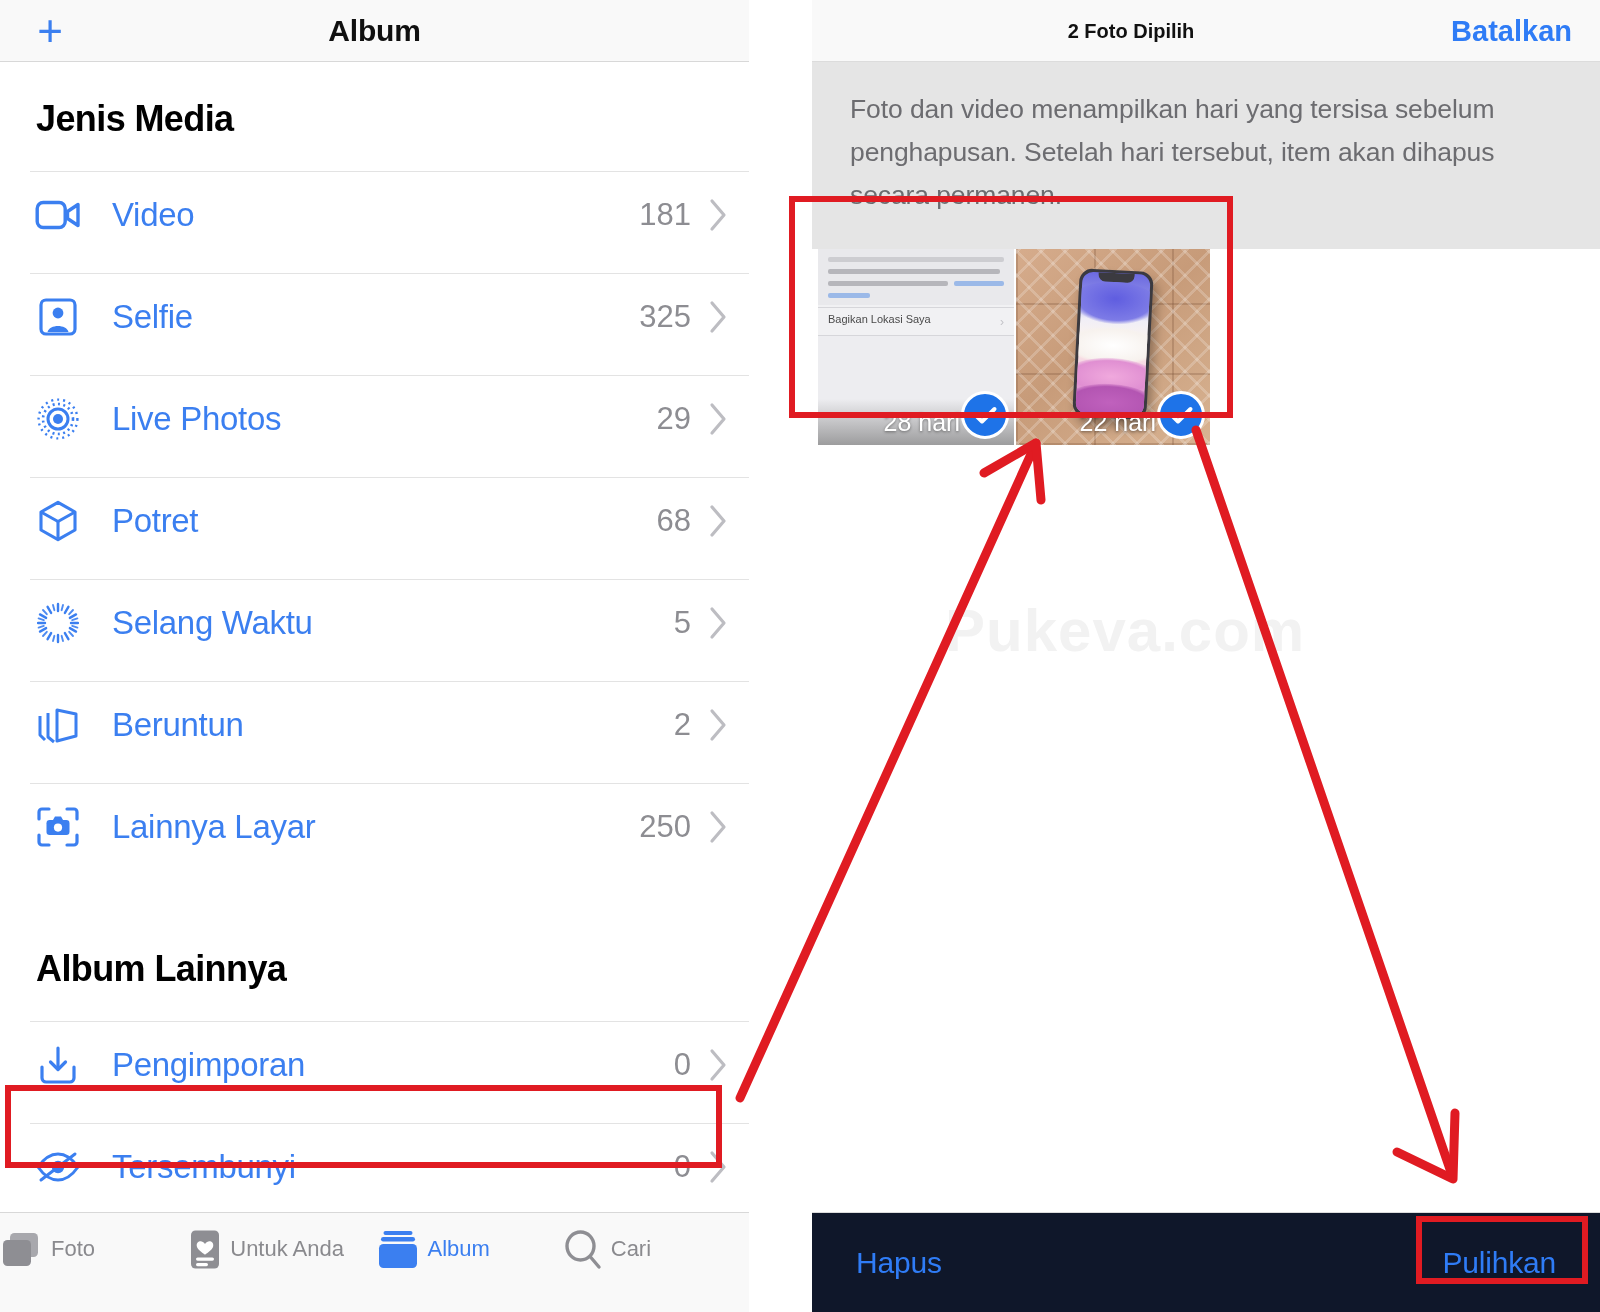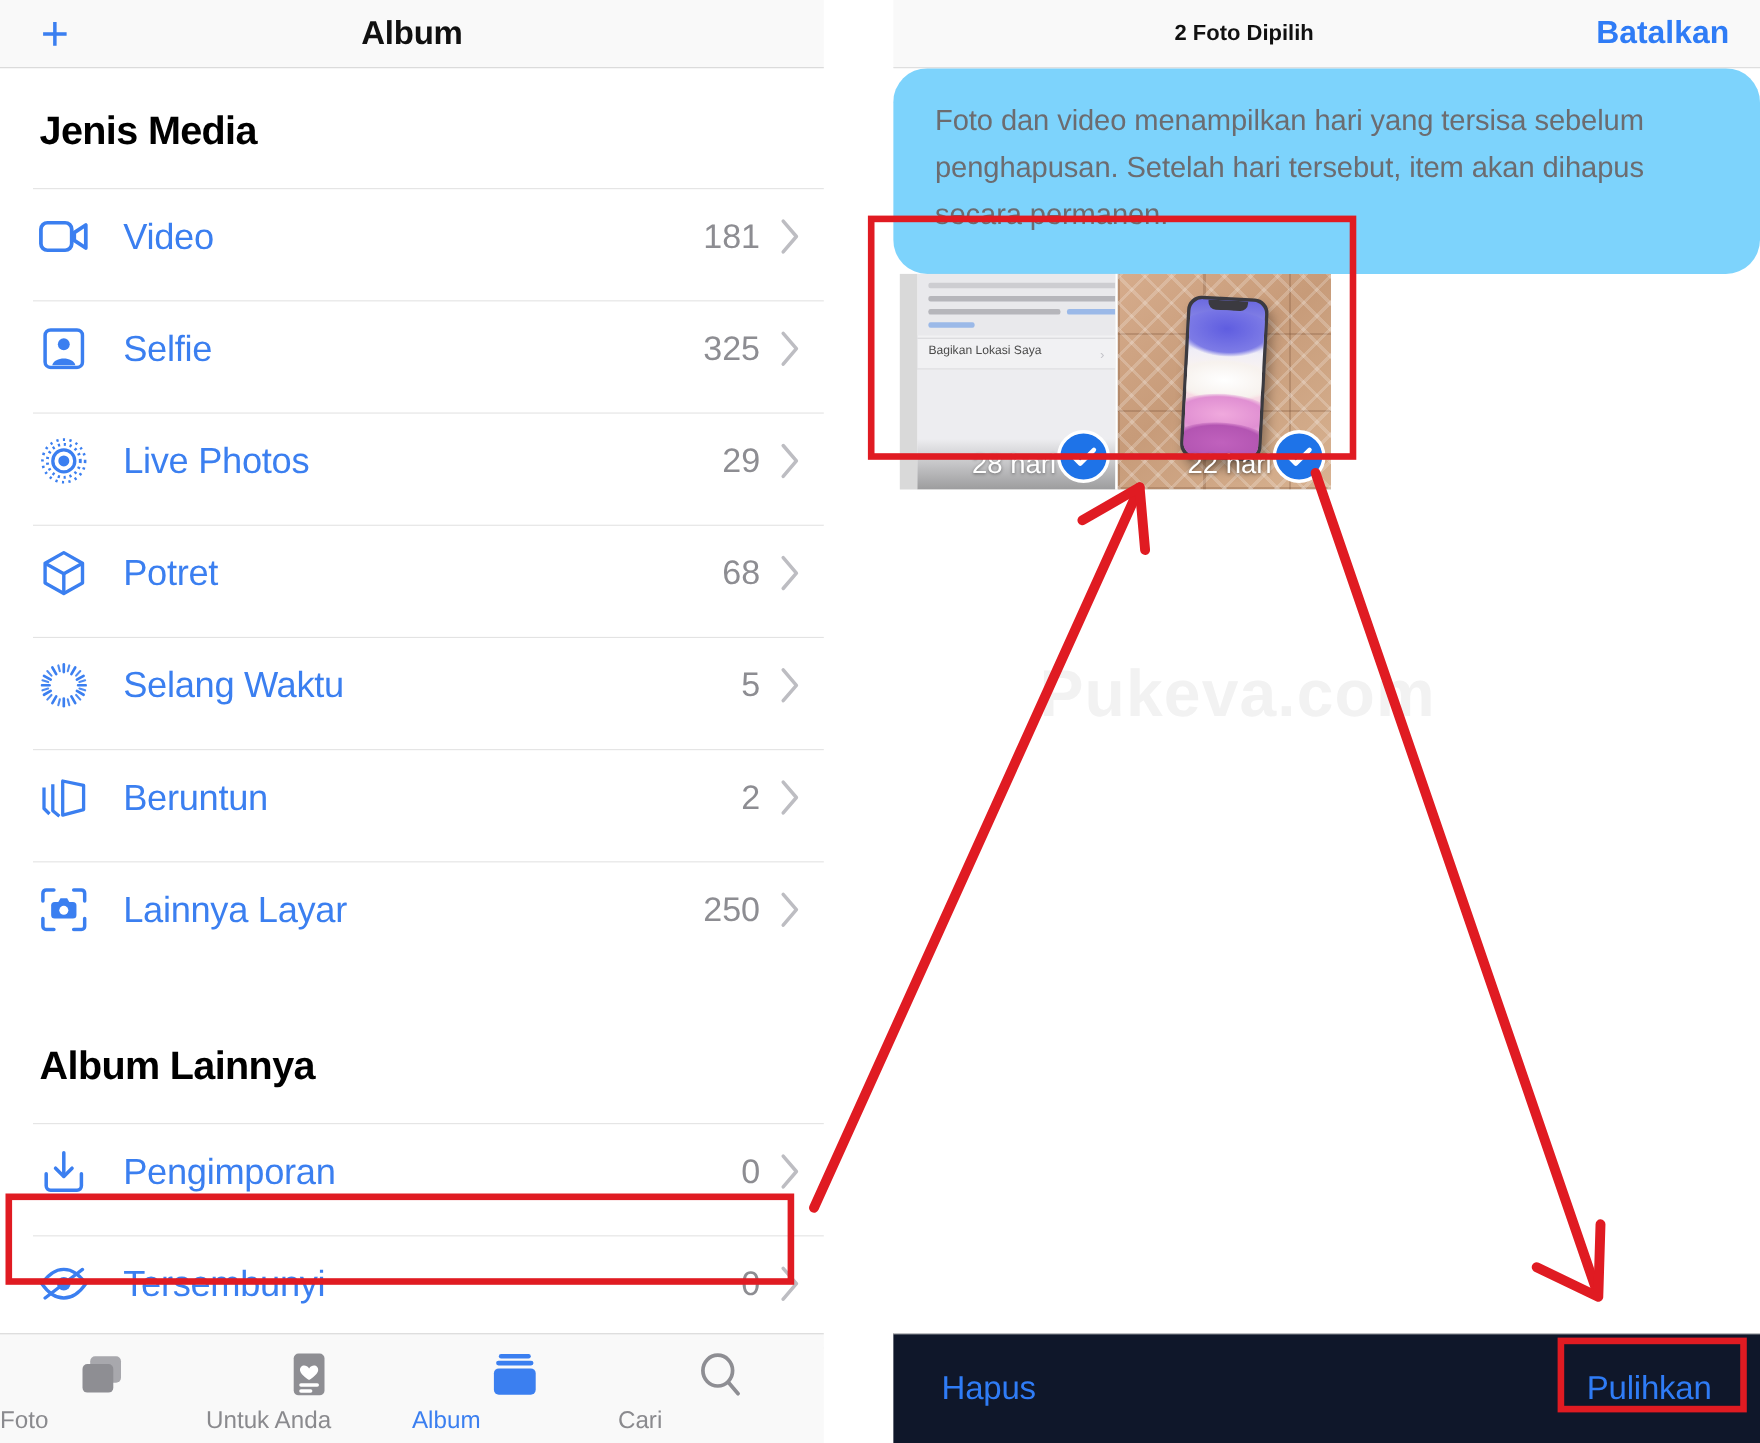--- a/index.html
+++ b/index.html
@@ -64,21 +64,21 @@
   .chevron { color: #bdbdc2; display: flex; align-items: center; }
 
   .spacer { height: 42px; }
 
   
   #tab-bar {
     position: absolute; left: 0; bottom: 0; width: 749px; height: 100px;
     background: #f9f9f9; border-top: 1px solid #d8d8d8;
     display: flex; align-items: flex-start; padding-top: 14px;
   }
-  .tab { flex: 1; display: flex; flex-direction: column; gap: 7px; }
+  .tab { flex: 1; display: flex; flex-direction: row; align-items: center; gap: 7px; }
   .tab-icon { height: 44px; display: flex; align-items: flex-end; justify-content: center; }
   .tab-label { font-size: 22px; color: #8a8a8e; }
   .tab.active .tab-label { color: #3b7ff0; }
 
   
   #right-panel {
     position: absolute; left: 812px; top: 0; width: 788px; height: 1312px;
     background: #ffffff; overflow: hidden;
   }
   .r-nav {
@@ -88,21 +88,21 @@
   .r-nav-title {
     position: absolute; left: 0; right: 0; top: 50%; transform: translateY(-50%);
     text-align: center; font-size: 20px; font-weight: 700; color: #111;
     padding-right: 150px;
   }
   .r-nav-cancel {
     position: absolute; right: 28px; top: 50%; transform: translateY(-50%);
     font-size: 29px; color: #2f7cf6; font-weight: 600;
   }
   .r-banner {
-    background: #7dd3fc; padding: 26px 38px 32px 38px; border-radius: 31px;
+    background: #e5e5e5; padding: 26px 38px 32px 38px;
   }
   .r-banner p {
     font-size: 26.5px; line-height: 1.62; color: #6c6c70;
     letter-spacing: -0.1px;
   }
 
   .thumb-strip { display: flex; width: 392px; margin-left: 6px; }
   .thumb {
     position: relative; width: 196px; height: 196px; overflow: hidden;
     background: #d9d9d9;
@@ -115,21 +115,21 @@
   }
   .check {
     position: absolute; right: 5px; bottom: 6px;
     width: 48px; height: 48px; border-radius: 50%;
     background: #1e73e8; border: 3px solid #fff;
     display: flex; align-items: center; justify-content: center;
   }
   .check svg { display: block; }
 
   
-  .shot1 { position: absolute; inset: 0; background: #f1f1f3; margin-left: 16px; }
+  .shot1 { position: absolute; inset: 0; background: #f1f1f3; }
   .shot1 .blk-gray { position:absolute; left:0; right:0; top:0; height:56px; background:#e9e9ec; }
   .shot1 .ln { position: absolute; height: 5px; border-radius: 2px; background: #b6b6bb; }
   .shot1 .ln.blue { background: #9bb9e8; }
   .shot1 .label {
     position: absolute; left: 10px; top: 64px;
     font-size: 11px; color: #4a4a4a; font-family: "Liberation Sans", sans-serif;
   }
   .shot1 .ch { position: absolute; right: 10px; top: 66px; color: #c3c3c8; font-size: 12px; }
   .shot1 .divider { position: absolute; left: 0; right: 0; top: 58px; height: 1px; background:#d6d6da; }
   .shot1 .divider2 { position: absolute; left: 0; right: 0; top: 86px; height: 1px; background:#d6d6da; }

